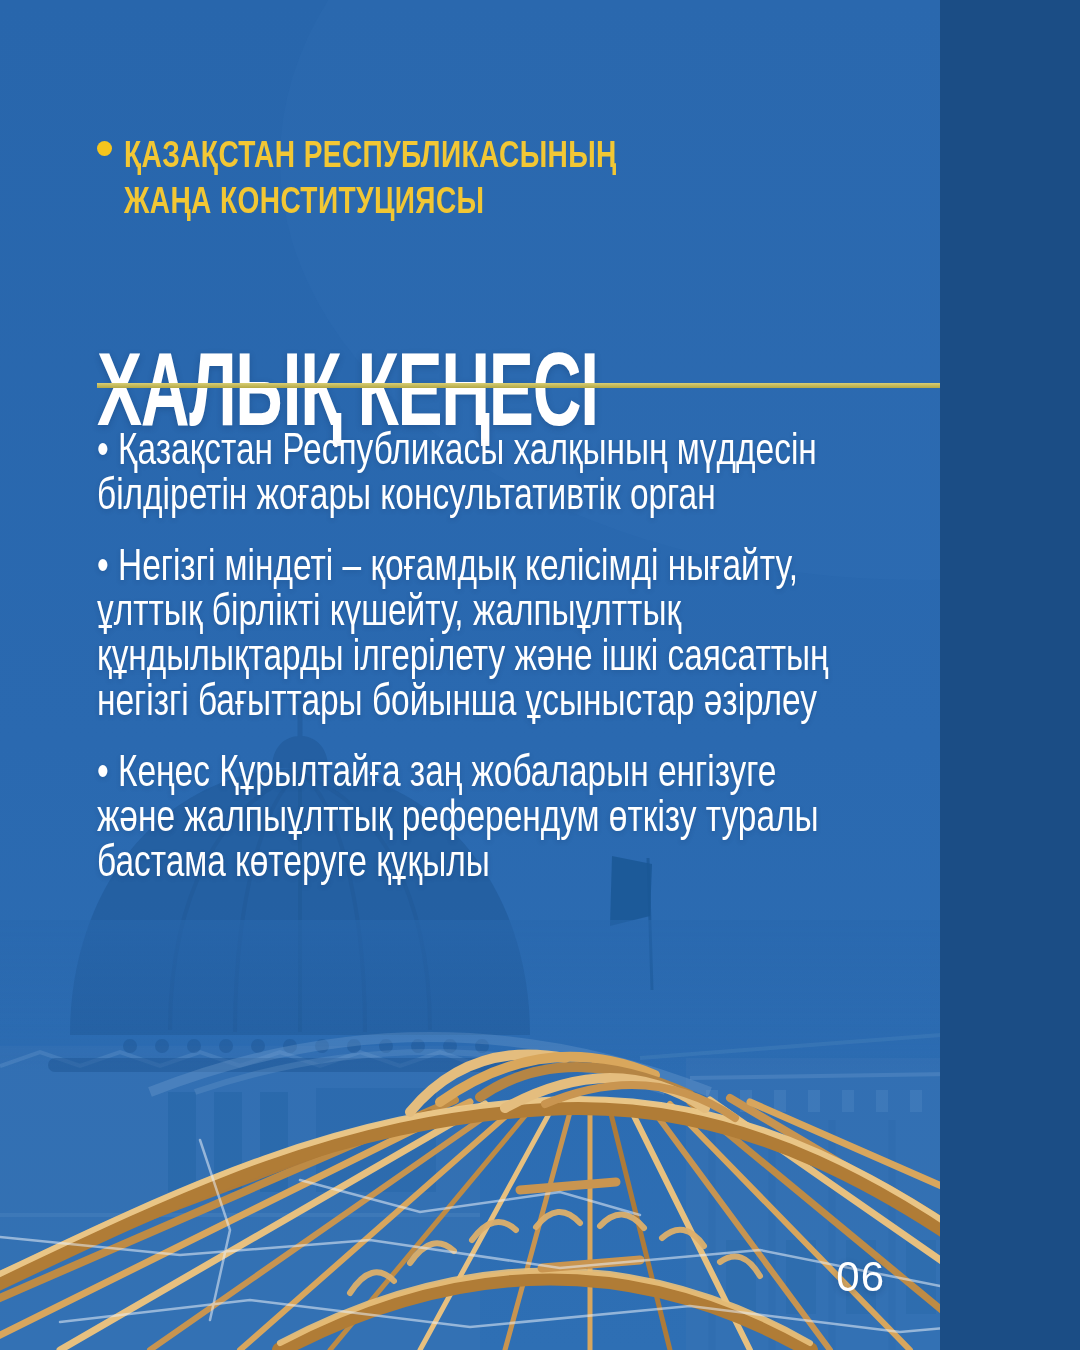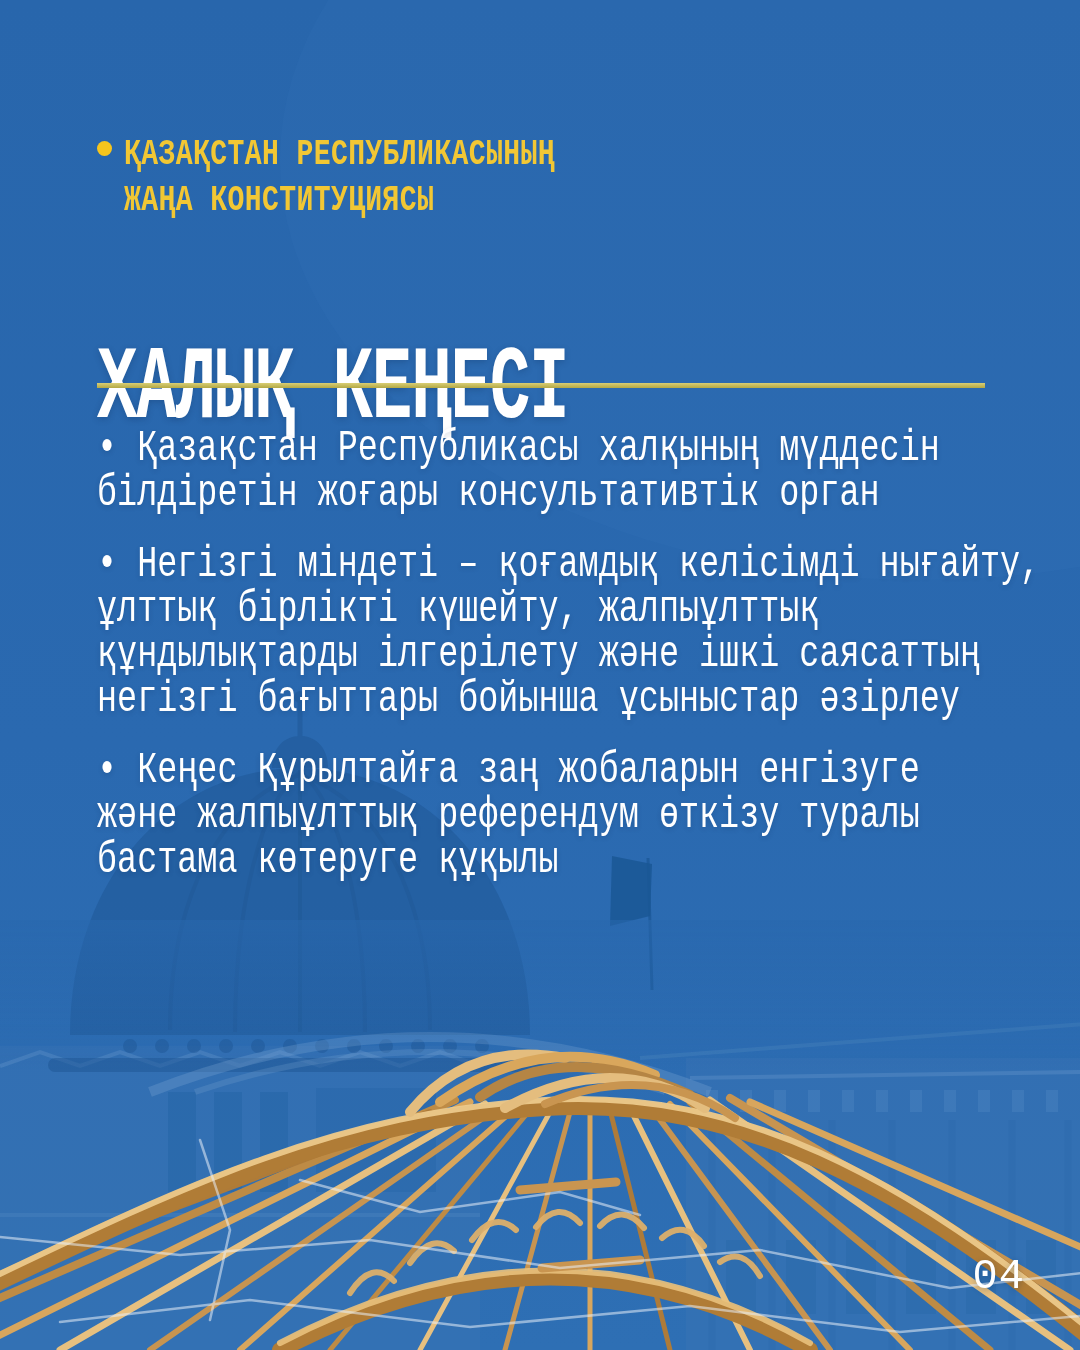--- a/index.html
+++ b/index.html
@@ -1,19 +1,19 @@
 <!DOCTYPE html>
 <html><head>
 <meta charset="utf-8">
 <style>
   html,body { margin:0; padding:0; background:#1b4d85; }
   .card {
-    position:relative; width:1080px; height:1350px; overflow:hidden;
+    position:relative; width:940px; height:1350px; overflow:hidden;
     background:#2968AE;
-    font-family:Liberation Mono, monospace;
+    font-family:Liberation Sans, sans-serif;
   }
   svg.bg { position:absolute; left:0; top:0; width:1080px; height:1350px; display:block; }
 
   .eyebrow-dot {
     position:absolute; left:97px; top:141px; width:15px; height:15px;
     border-radius:50%; background:#F6C51D;
   }
   .eyebrow {
     position:absolute; left:124px; top:132px;
     color:#F2C734; font-weight:700; font-size:36px; line-height:46px;
@@ -238,15 +238,15 @@
       <span>құндылықтарды ілгерілету және ішкі саясаттың</span>
       <span>негізгі бағыттары бойынша ұсыныстар әзірлеу</span>
     </p>
     <p>
       <span>• Кеңес Құрылтайға заң жобаларын енгізуге</span>
       <span>және жалпыұлттық референдум өткізу туралы</span>
       <span>бастама көтеруге құқылы</span>
     </p>
   </div>
 
-  <div class="page-num">04</div>
+  <div class="page-num">06</div>
 
 </div>
 
 </body></html>

